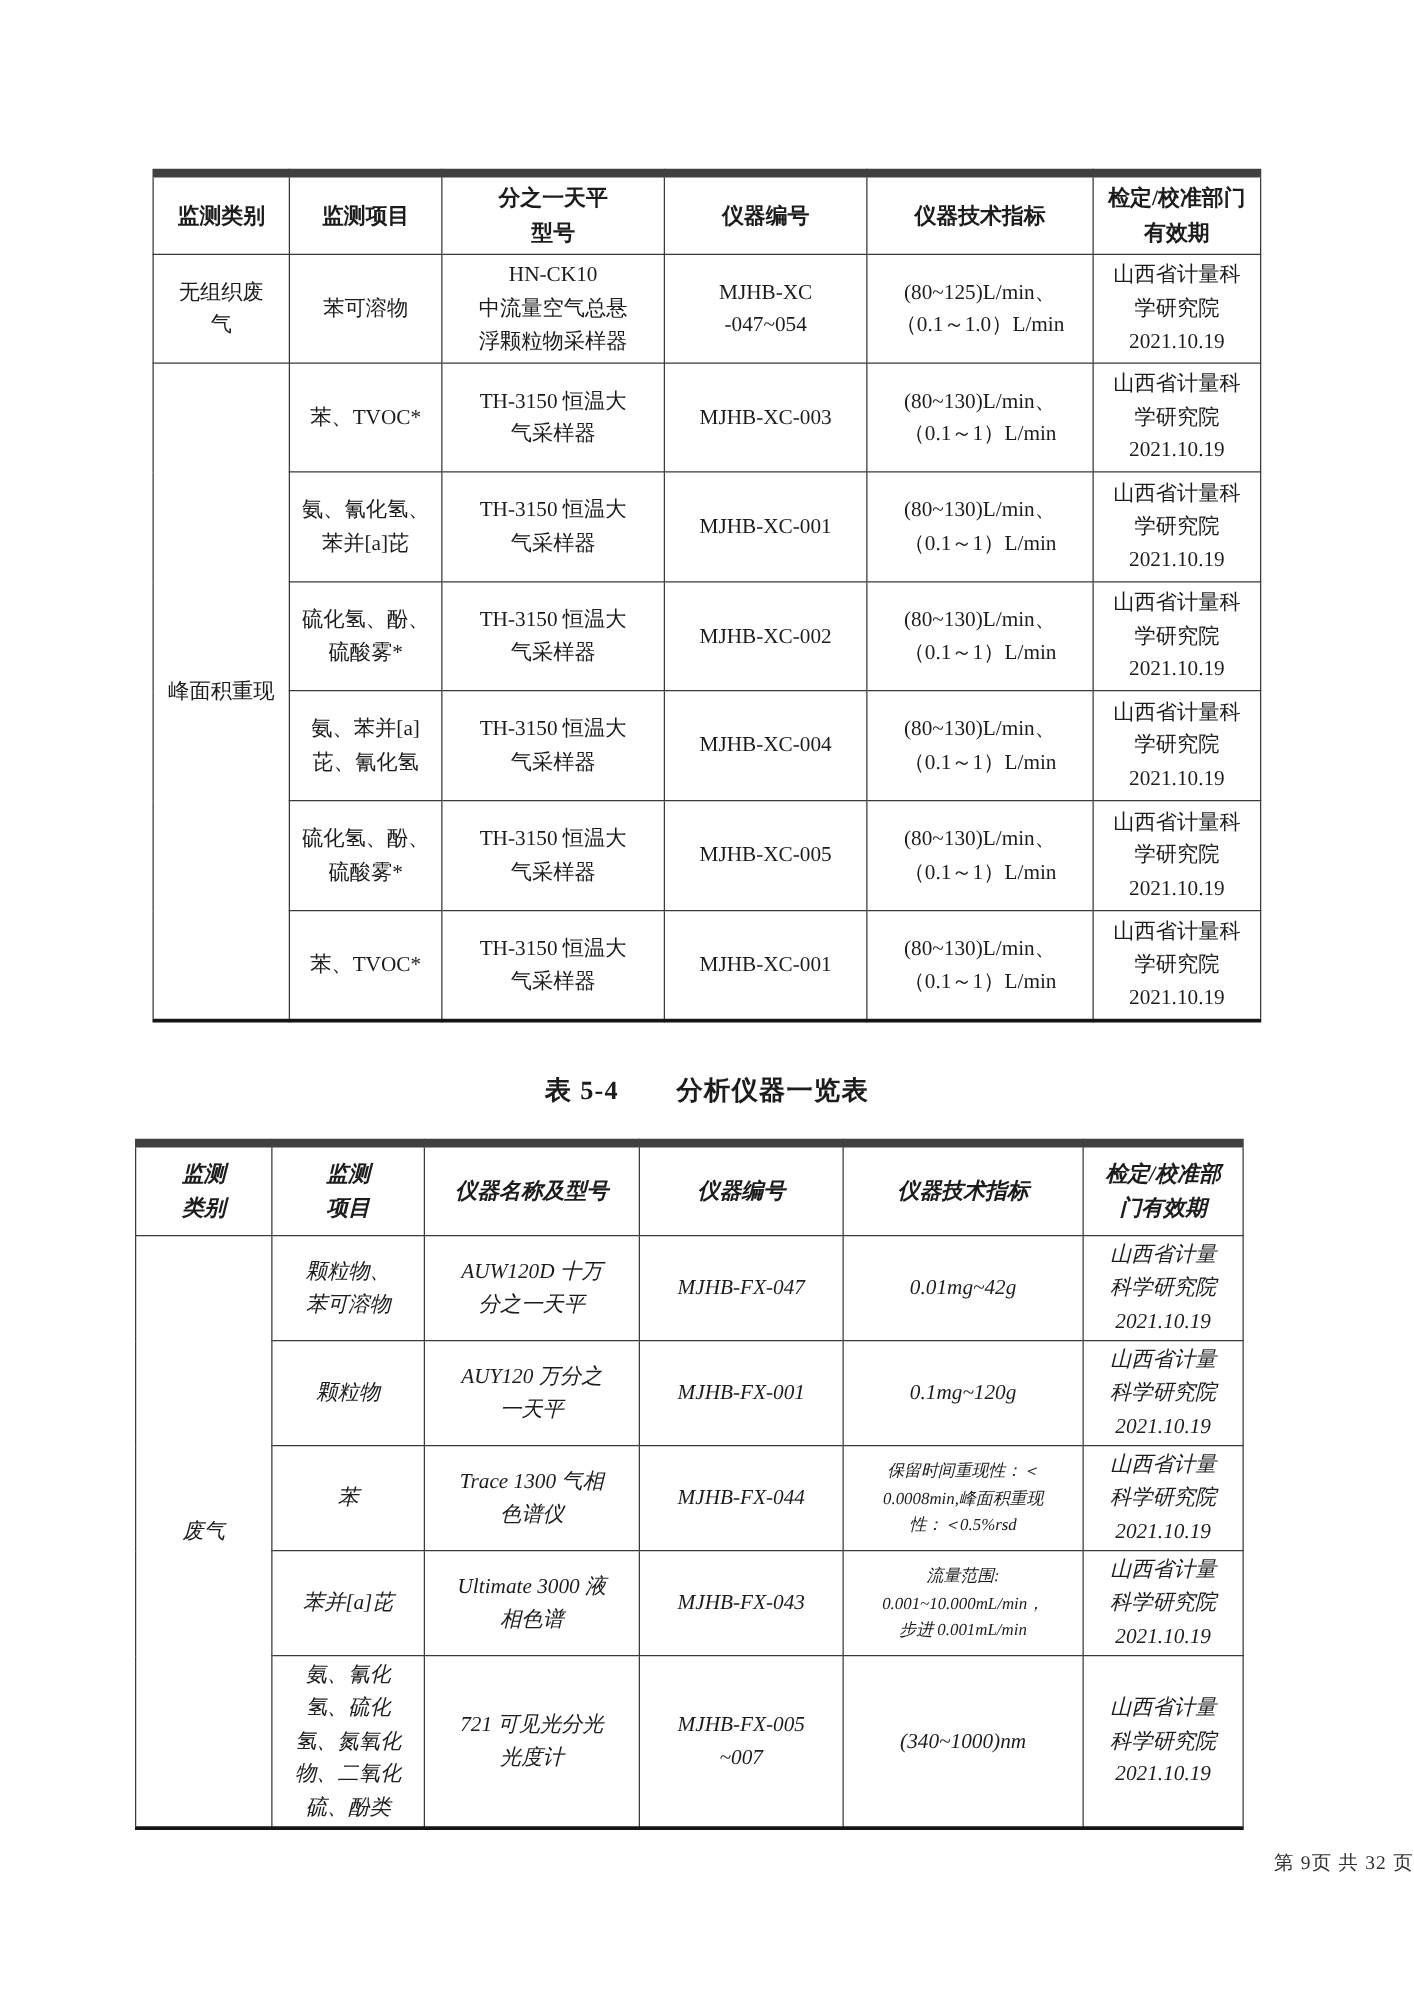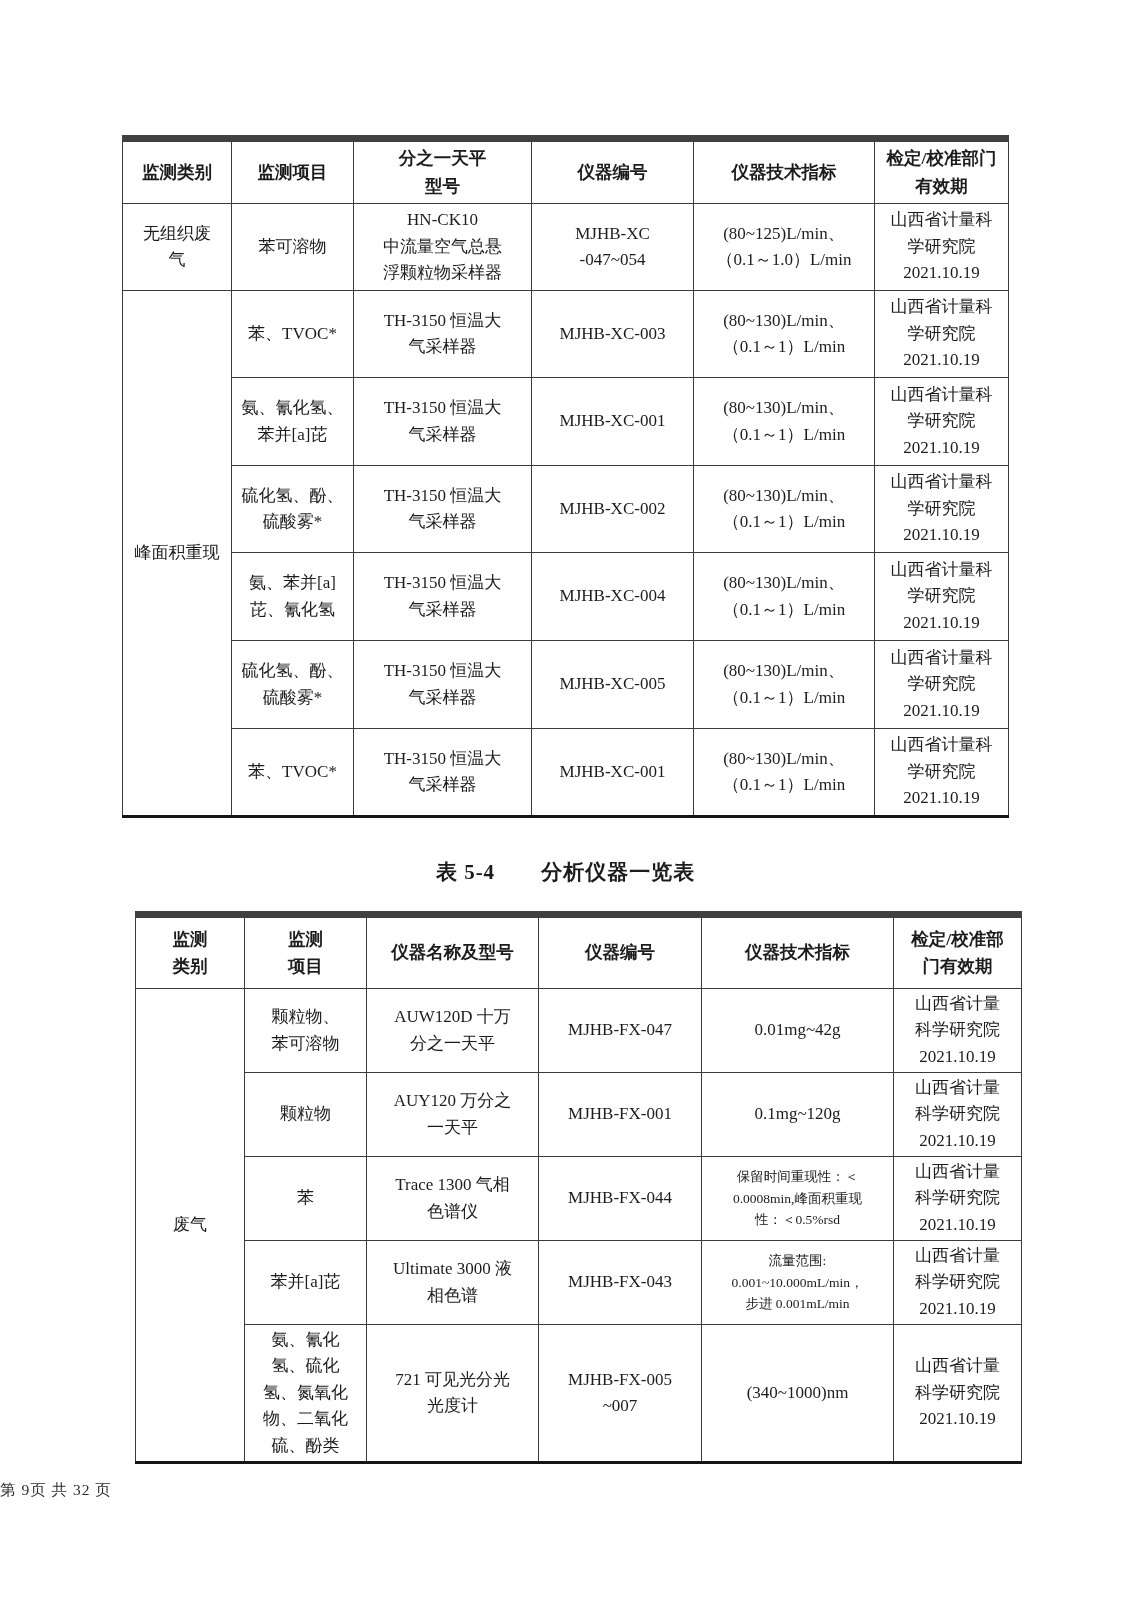--- a/index.html
+++ b/index.html
@@ -32,34 +32,34 @@
     vertical-align: middle;
     padding: 2px 3px;
     font-size: 17px;
     line-height: 1.55;
     white-space: pre-line;
     overflow: hidden;
   }
   table.report th { font-weight: bold; font-size: 17.5px; }
 
   .t1 { position: absolute; top: 135px; left: 122px; width: 886px; }
-  .t2 { position: absolute; top: 911px; left: 135px; width: 886px; }
+  .t2 { position: absolute; top: 911px; left: 108px; width: 886px; font-style: italic; }
 
   .spec-small { font-size: 13.5px !important; line-height: 1.6 !important; }
 
   .table-title {
     position: absolute; top: 858px; left: 0; width: 1131px;
     text-align: center; font-weight: bold; font-size: 21px;
     letter-spacing: 1px;
   }
   .table-title .gap { display: inline-block; width: 46px; }
 
   .doc-footer {
     position: absolute; top: 1480px; left: 0; width: 1131px;
-    text-align: left; font-size: 15.5px; color: #2e2e2e;
+    text-align: right; font-size: 15.5px; color: #2e2e2e;
     letter-spacing: 1px;
   }
 </style>
 </head>
 <body>
 
 <div class="page">
 
 
   <table class="report t1">

